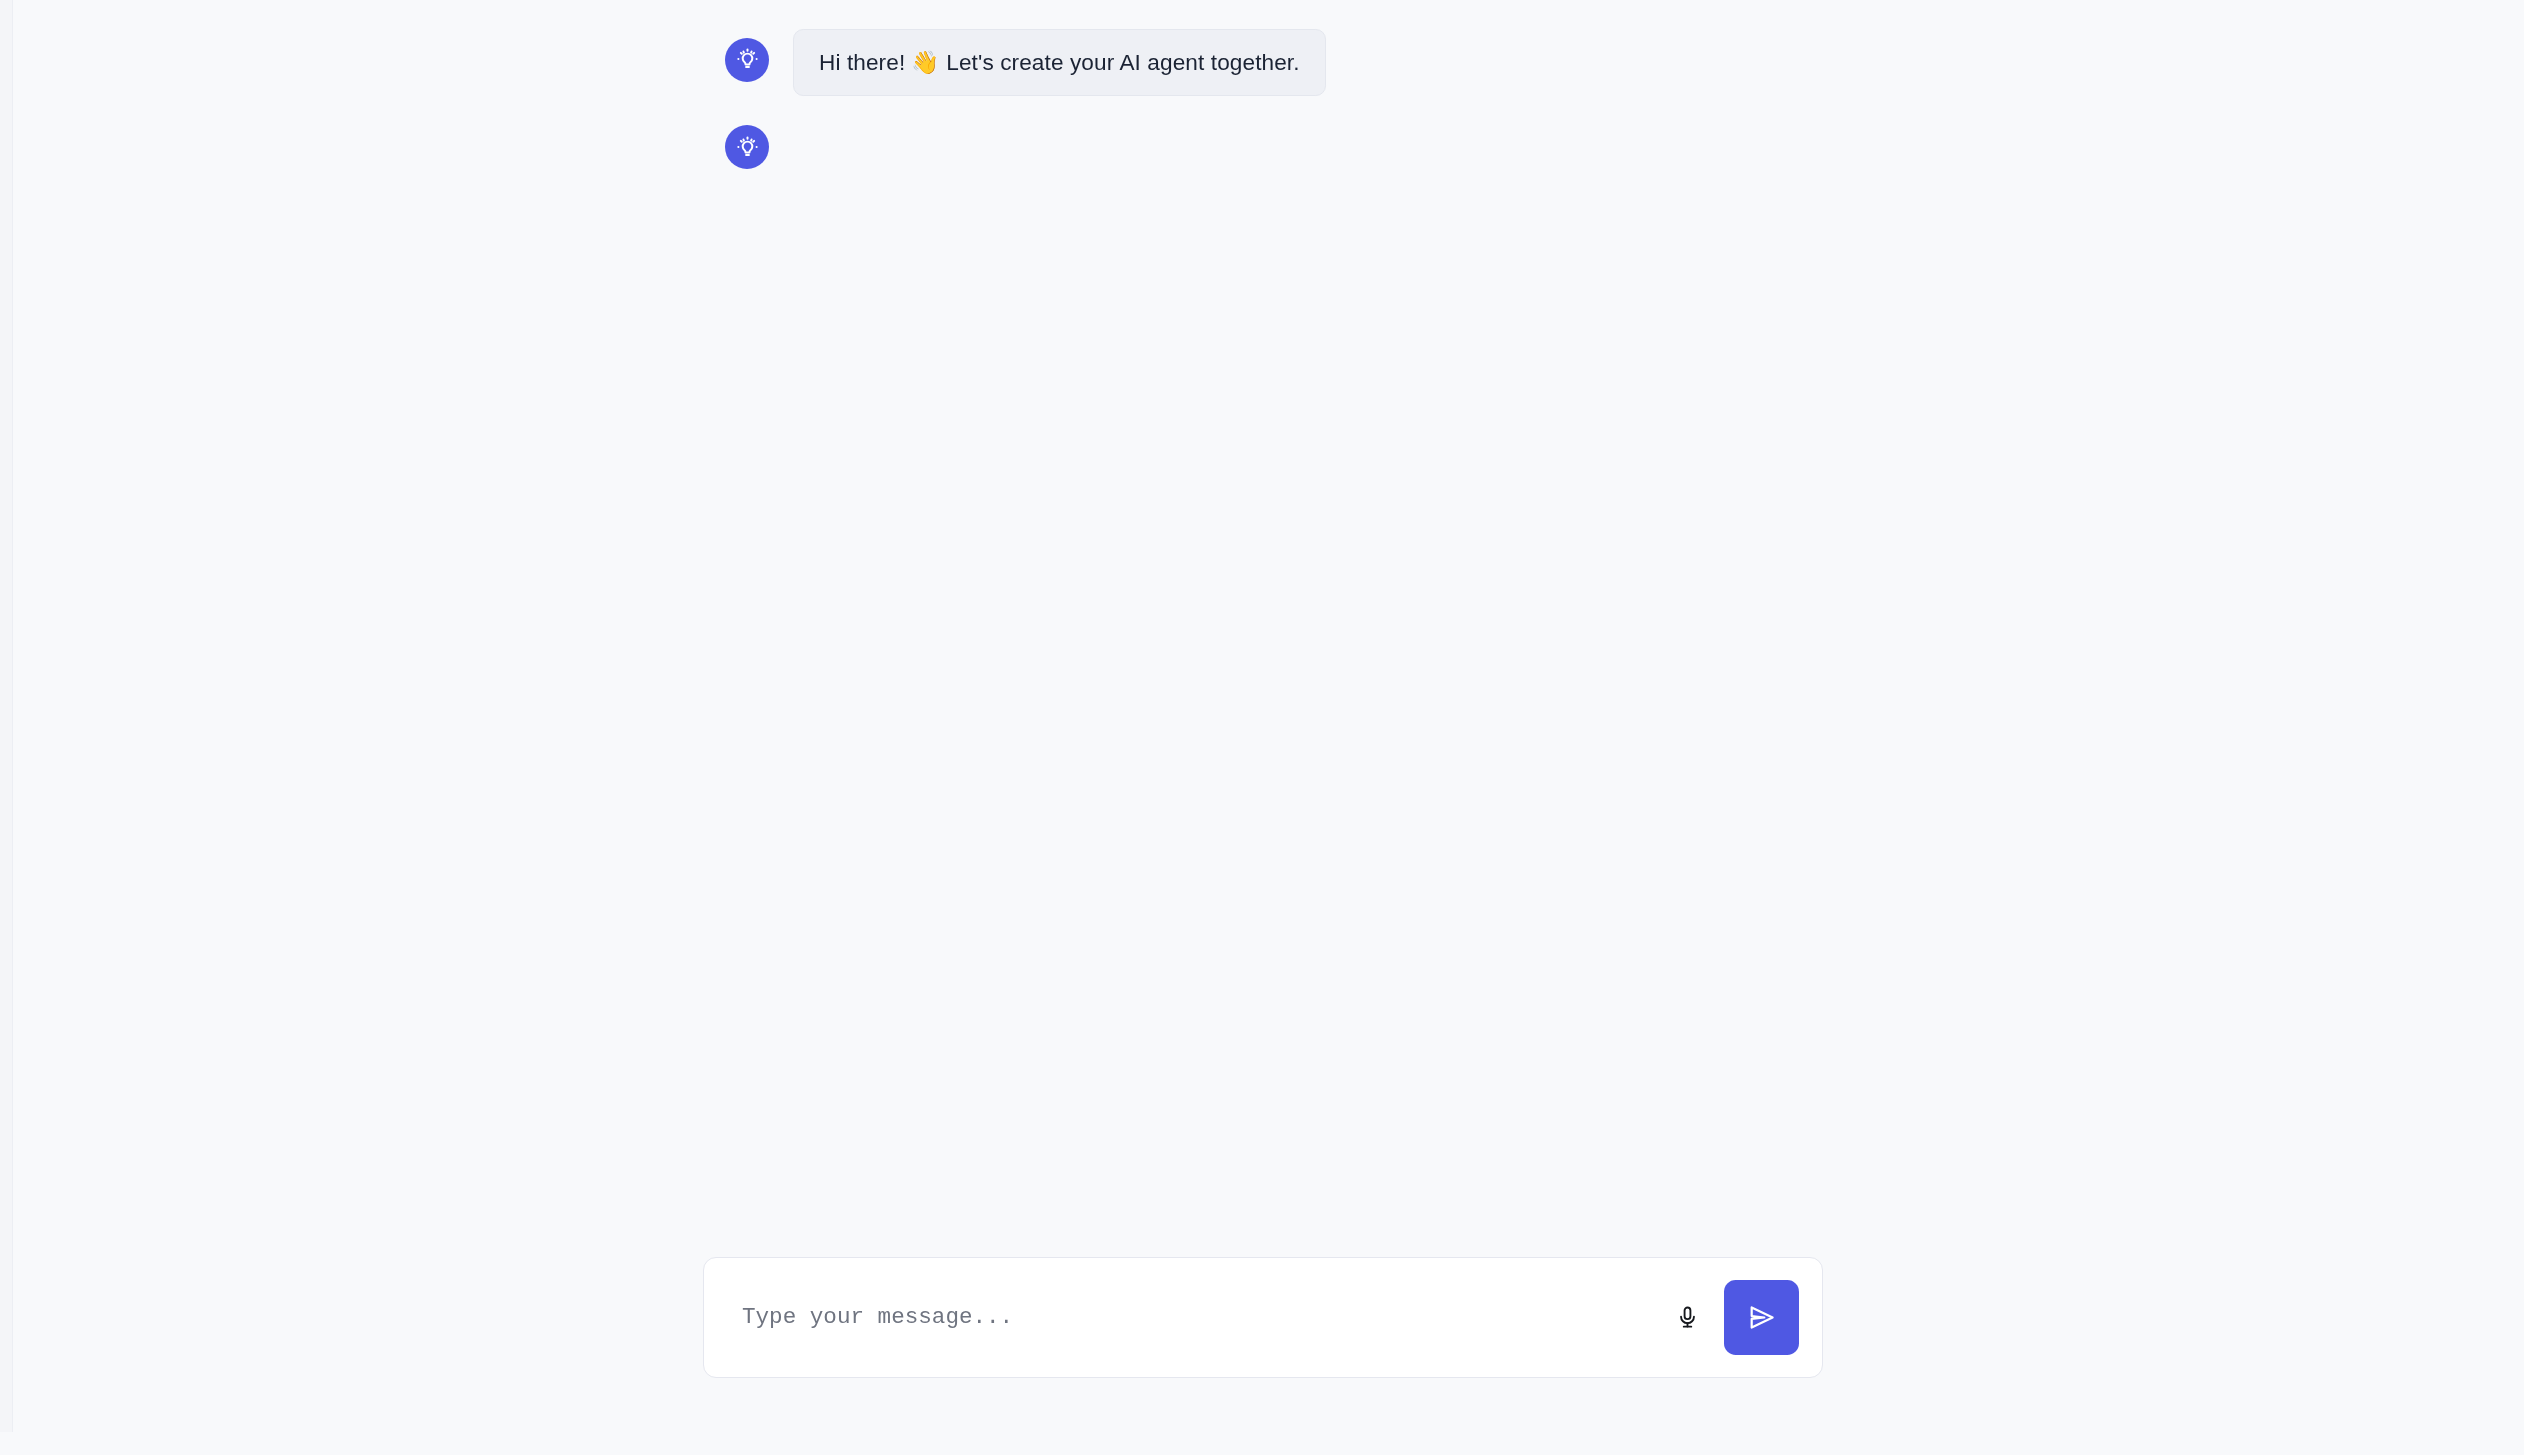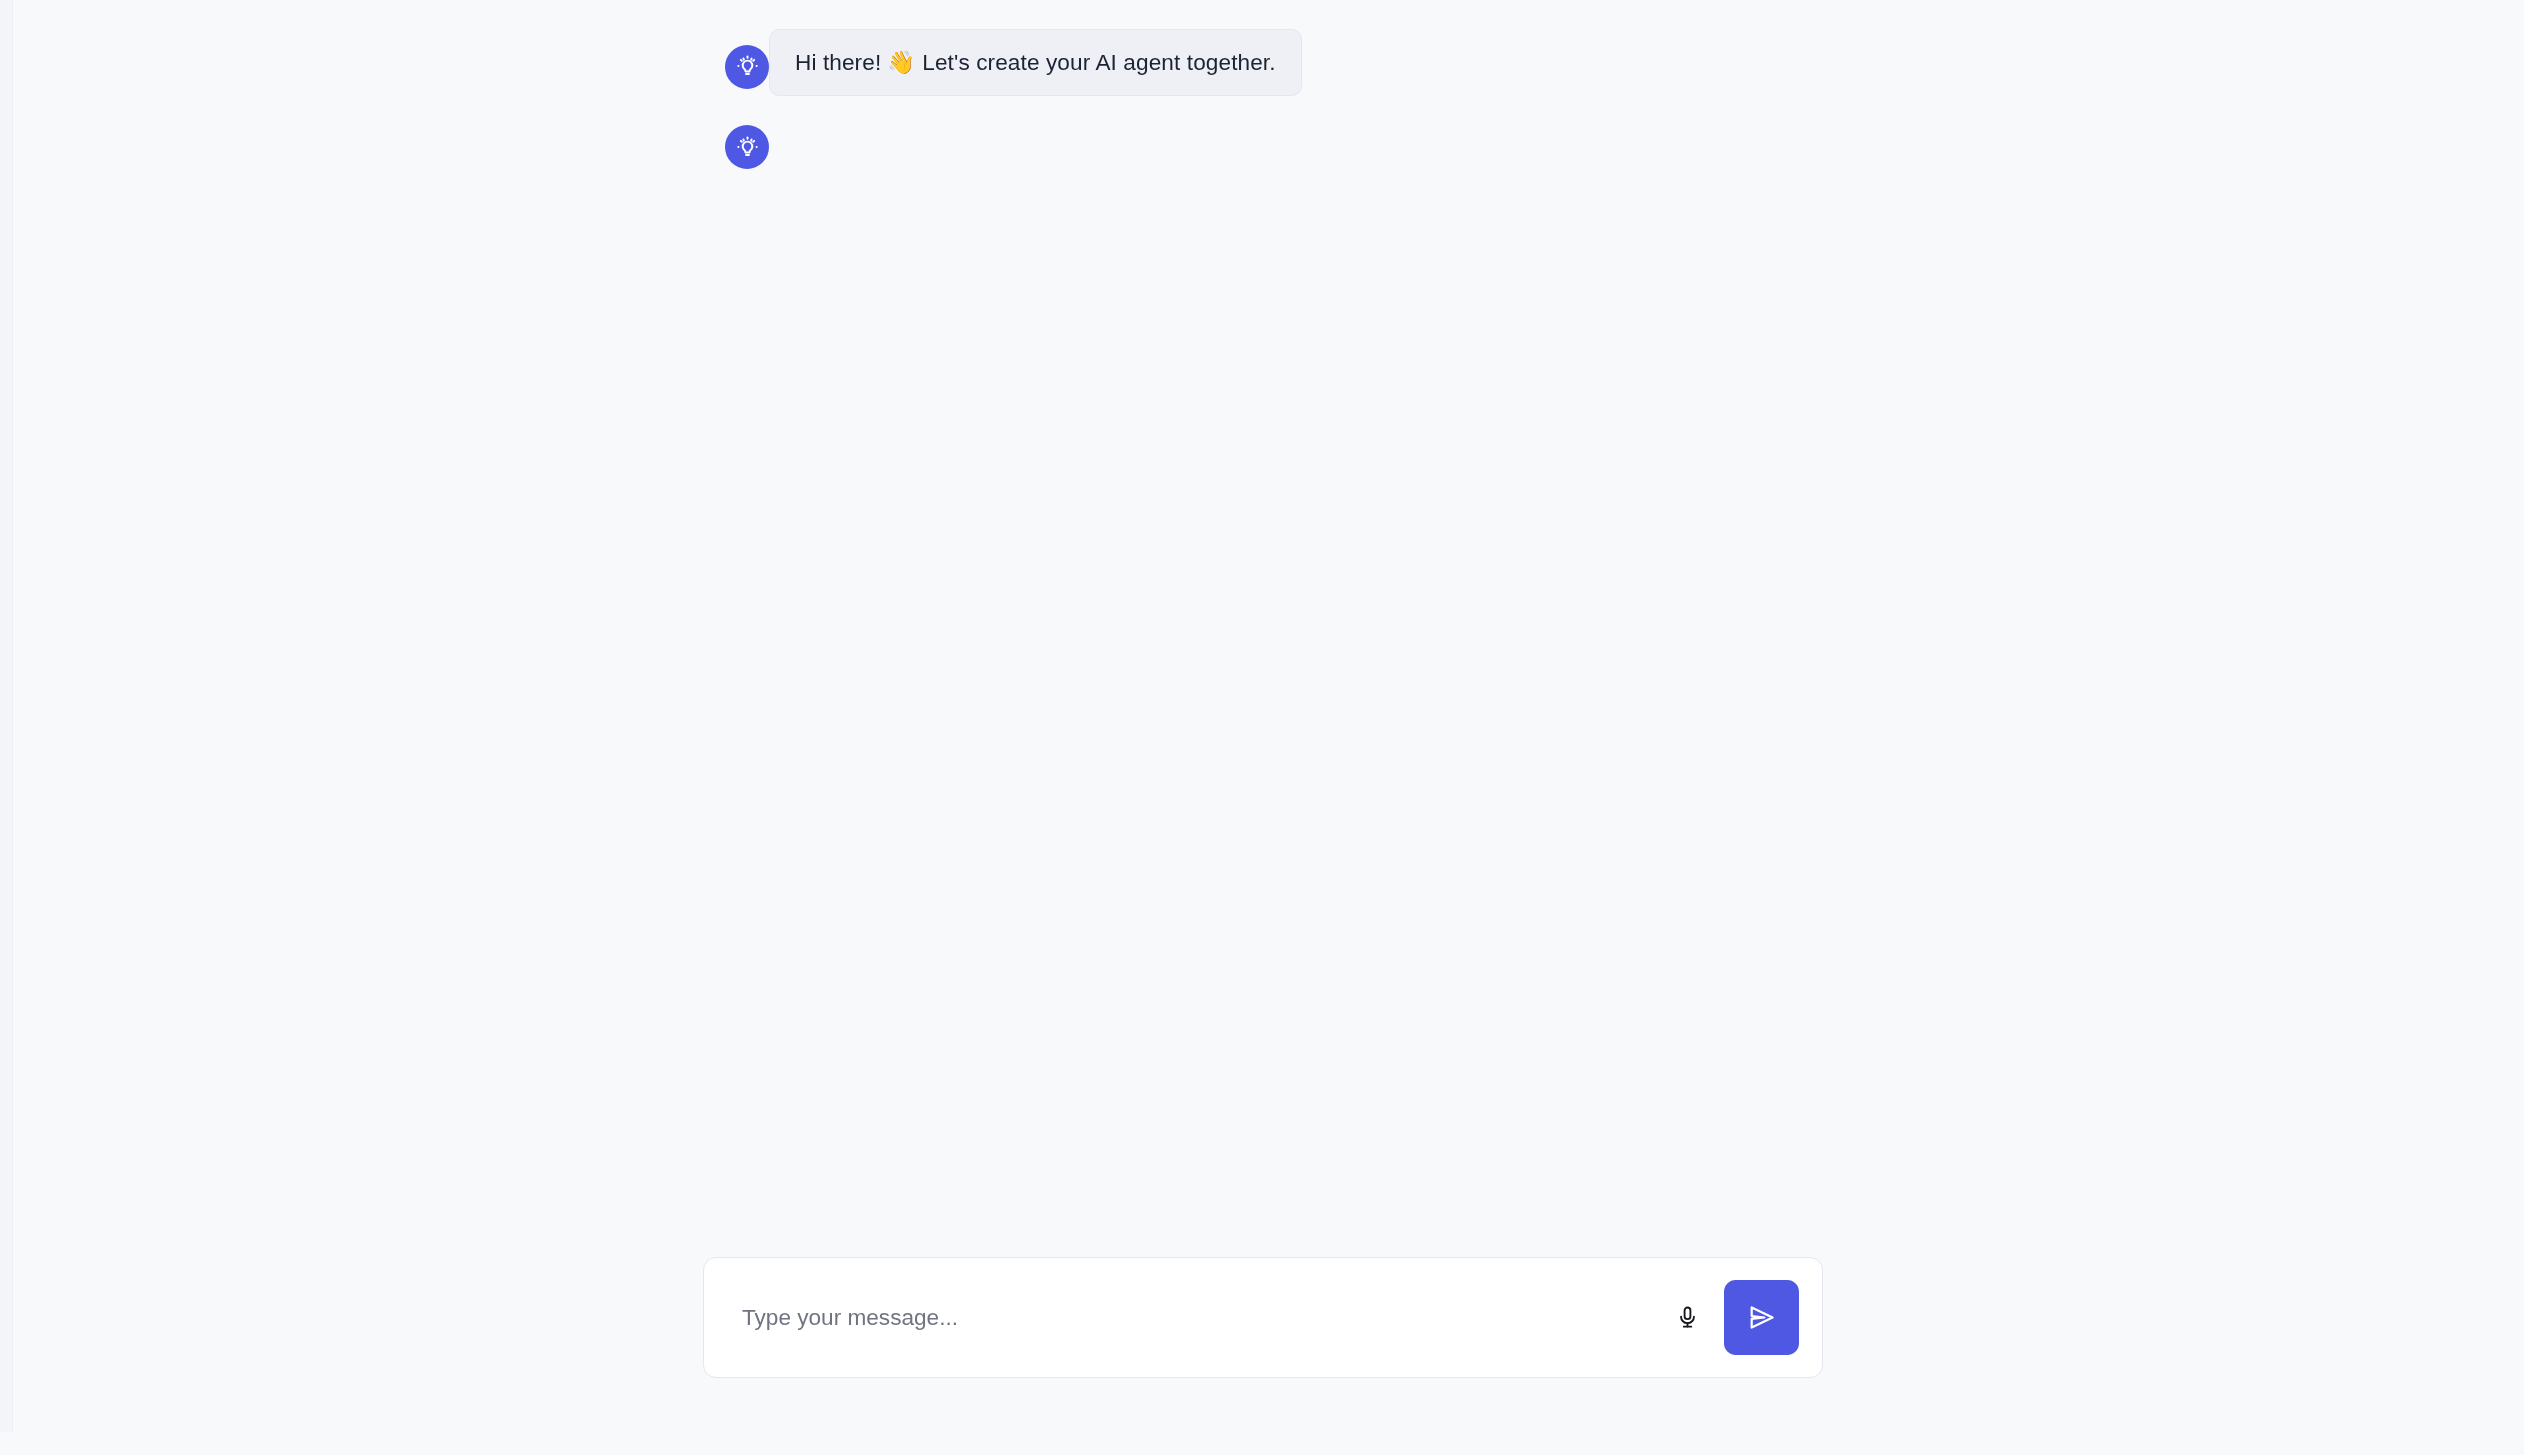--- a/index.html
+++ b/index.html
@@ -48,22 +48,22 @@
 
   .chat-list {
     position: absolute;
     left: 711px;
     top: 29px;
     width: 1169px;
   }
 
   .msg-row {
     display: flex;
-    align-items: center;
-    gap: 0;
+    align-items: flex-start;
+    gap: 24px;
     margin-bottom: 20.5px;
   }
 
   
   .avatar {
     flex: 0 0 auto;
     width: 44px;
     height: 44px;
     border-radius: 50%;
     background: #4f58e3;
@@ -107,21 +107,21 @@
     display: flex;
     align-items: center;
     padding: 0 23.4px 0 38px;
   }
 
   .composer-input {
     flex: 1 1 auto;
     border: none;
     outline: none;
     background: transparent;
-    font-family: Liberation Sans, sans-serif;
+    font-family: Liberation Mono, monospace;
     font-size: 22.6px;
     color: #15803d;
     padding: 0;
     height: 35px;
     line-height: 35px;
   }
   .composer-input::placeholder {
     color: #6f7480;
     opacity: 1;
   }

